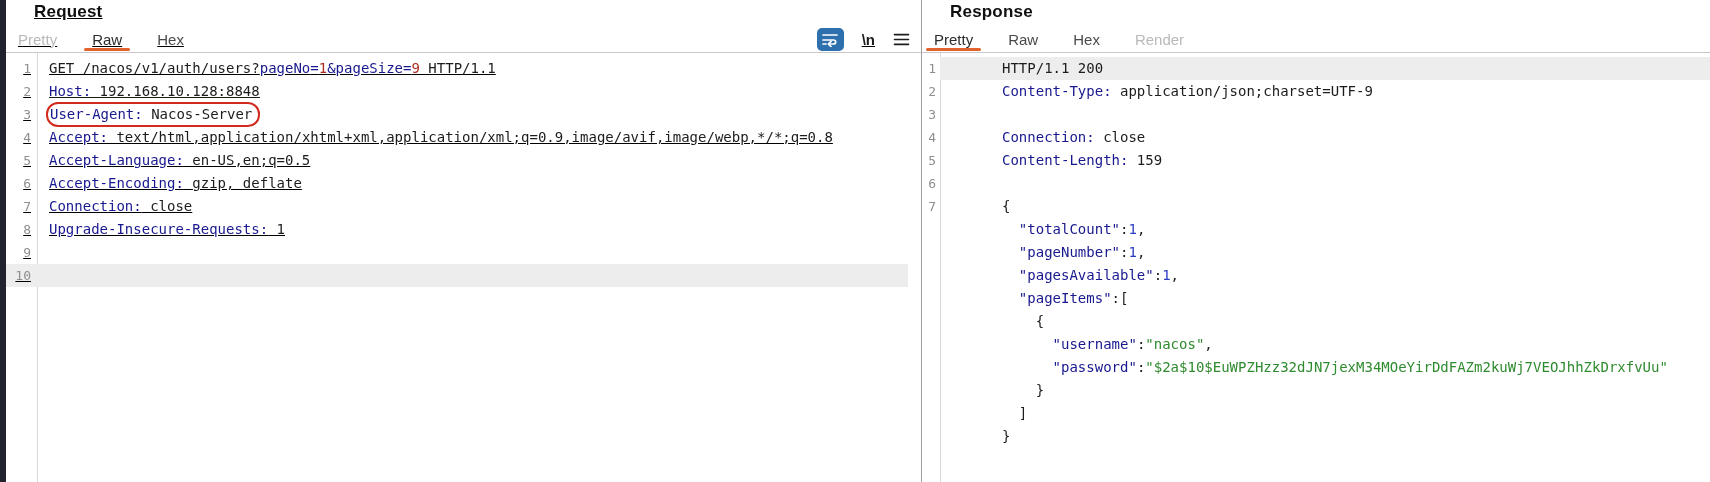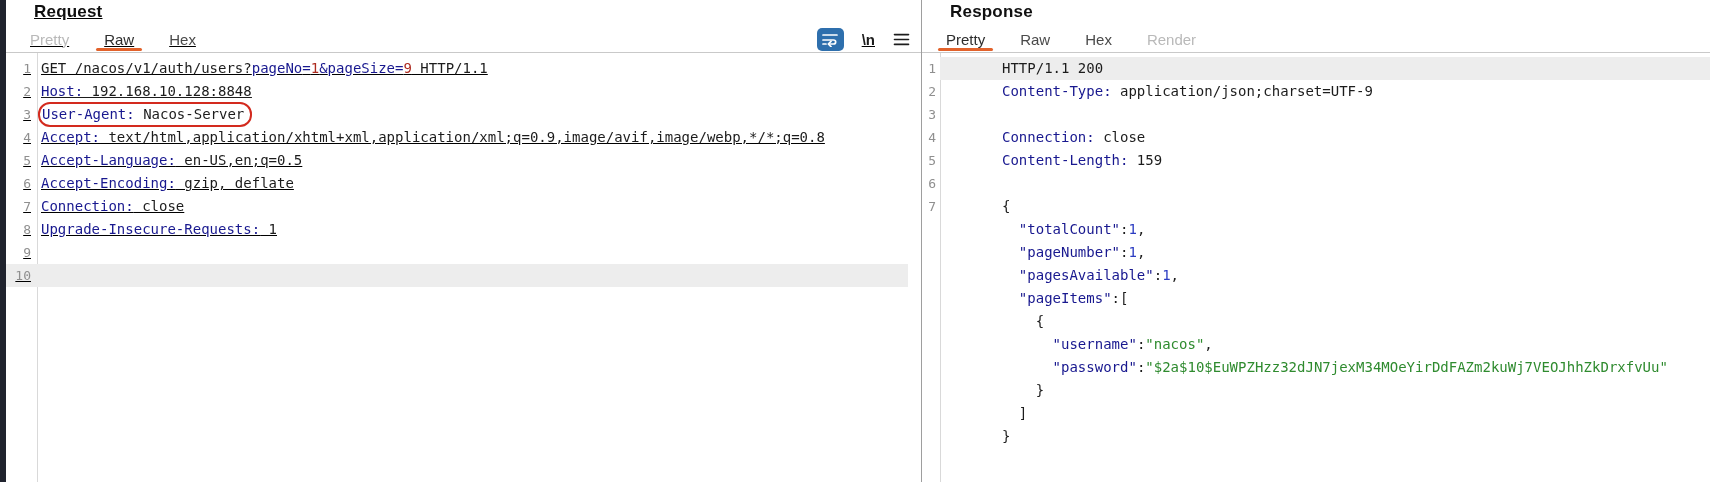--- a/index.html
+++ b/index.html
@@ -12,21 +12,21 @@
   .left-strip { width:6px; background:#20232e; flex:0 0 6px; }
   .panel { display:flex; flex-direction:column; height:482px; overflow:hidden; background:#fff; }
   .request-panel { width:916px; flex:0 0 916px; border-right:1px solid #9e9e9e;text-decoration:underline; }
   .response-panel { flex:1 1 auto; }
   .panel-title {
     margin:0; padding:2px 0 0 28px; height:26px;
     font-size:17px; font-weight:700; color:#101010; letter-spacing:0.2px;
   }
   .tabbar {
     display:flex; align-items:center; height:27px;
-    padding-left:24px; border-bottom:1px solid #c9c9c9;
+    padding-left:12px; border-bottom:1px solid #c9c9c9;
   }
   .tabs { display:flex; align-items:center; gap:35px; height:100%; }
   .tab {
     font-size:15px; color:#4a4a4a; position:relative; height:100%;
     display:flex; align-items:center; cursor:default; white-space:nowrap;
   }
   .tab.muted { color:#b9b9b9; }
   .tab.active { color:#2d2d2d; }
   .tab.active::after {
     content:""; position:absolute; left:-8px; right:-8px; bottom:1px;
@@ -53,21 +53,21 @@
   .ln {
     flex:0 0 auto; text-align:right; color:#8f8f8f;
     font:13px/23px "DejaVu Sans Mono", monospace;
   }
   .request-panel .ln { width:31px; padding-right:6px; }
   .response-panel .ln { width:18px; padding-right:4px; }
   .code {
     white-space:pre; color:#1c1c1c; z-index:1;
     font:14px/23px "DejaVu Sans Mono", monospace;
   }
-  .request-panel .code { padding-left:4px; }
+  .request-panel .code { padding-left:12px; }
   .response-panel .code { padding-left:22px;margin-left:40px; }
   .code.u { text-decoration:underline; }
   .sg-t { color:#1c1c1c; }
   .sg-k { color:#18188f; }
   .sg-r { color:#ad2a1f; }
   .sg-g { color:#2f8b2f; }
   .sg-n { color:#2b3cc2; }
   .redbox {
     display:inline-block; border:2px solid #d32a1e; border-radius:12px;
     padding:0 6px 1px 2px; margin:-2px 0 0 -3px; line-height:20px;

